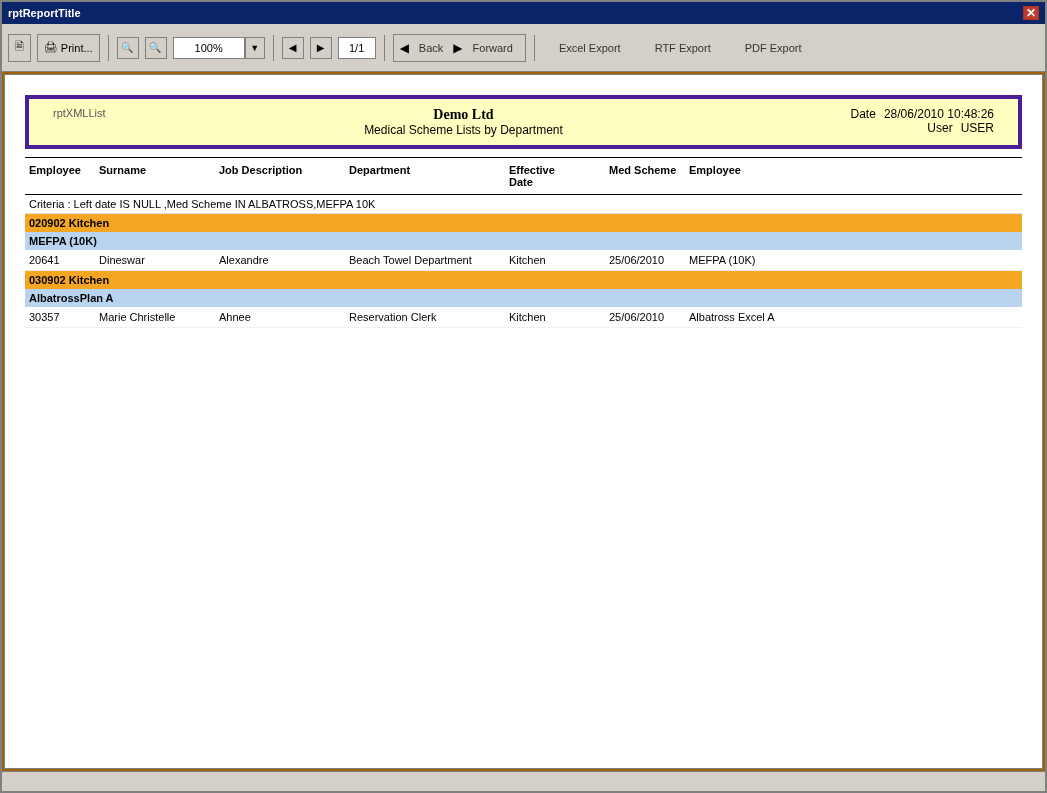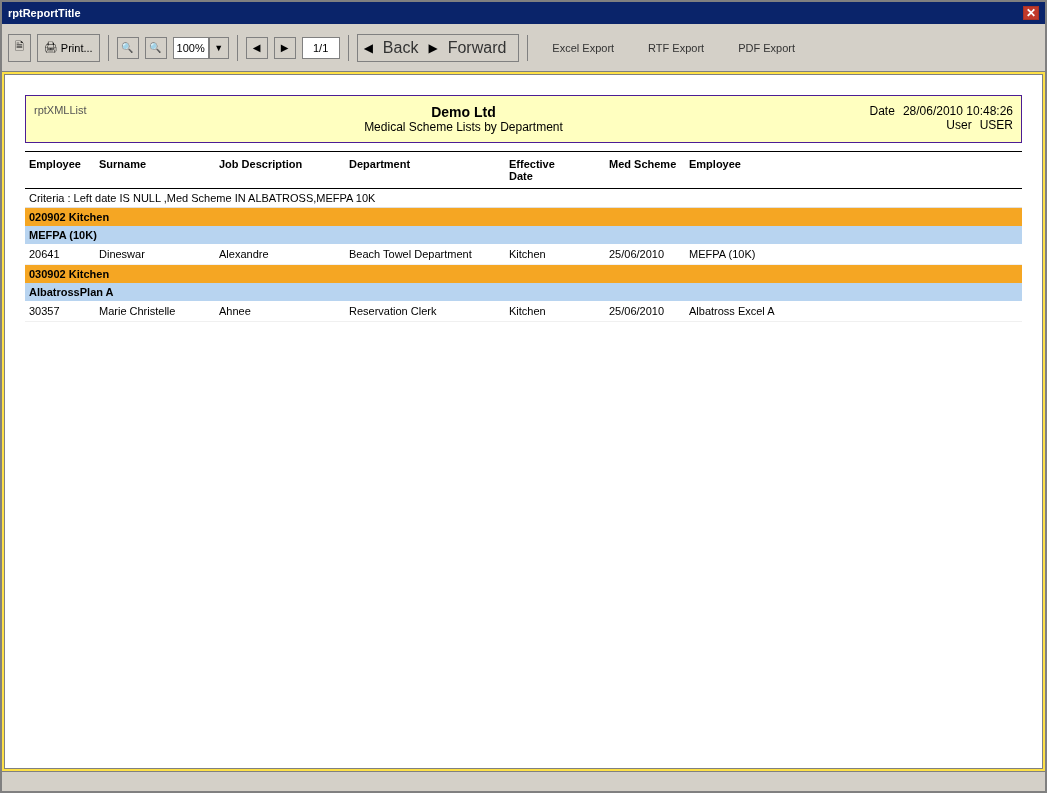--- a/index.html
+++ b/index.html
@@ -10,21 +10,21 @@
       width: 1047px;
       height: 793px;
       overflow: hidden;
     }
     .window {
       width: 1047px;
       height: 793px;
       display: flex;
       flex-direction: column;
       border: 2px solid #808080;
-      background: #fde047;
+      background: #a16207;
     }
     .title-bar {
       background: #0a246a;
       color: white;
       padding: 3px 6px;
       display: flex;
       align-items: center;
       justify-content: space-between;
       height: 22px;
       flex-shrink: 0;
@@ -67,21 +67,21 @@
       font-size: 11px;
       height: 28px;
     }
     .toolbar-separator {
       width: 1px;
       height: 26px;
       background: #808080;
       margin: 0 2px;
     }
     .zoom-input {
-      width: 36px;
+      width: 72px;
       height: 22px;
       border: 1px solid #808080;
       font-size: 11px;
       text-align: center;
       background: white;
     }
     .zoom-dropdown {
       width: 20px;
       height: 22px;
       border: 1px solid #808080;
@@ -97,21 +97,21 @@
       height: 22px;
       border: 1px solid #808080;
       font-size: 11px;
       text-align: center;
       background: white;
     }
     .nav-btn {
       background: #d4d0c8;
       border: none;
       cursor: pointer;
-      font-size: 16px;
+      font-size: 11px;
       color: #333;
       padding: 2px 6px;
       height: 22px;
       display: flex;
       align-items: center;
     }
     .export-btn {
       background: #d4d0c8;
       border: none;
       cursor: pointer;
@@ -141,37 +141,38 @@
       position: relative;
       border: 1px solid #808080;
       margin: 2px;
     }
     .report-container {
       padding: 20px;
       min-width: 980px;
     }
     .report-header {
       background: #ffffc0;
-      border: 1px solid #4c1d95;
-      padding: 8px 8px;
+      border: 4px solid #4c1d95;
+      padding: 8px 24px;
       margin-bottom: 8px;
       position: relative;
     }
     .report-header-top {
       display: flex;
       justify-content: space-between;
       align-items: flex-start;
     }
     .report-title-center {
       text-align: center;
       flex: 1;
     }
     .report-company {
       font-size: 14px;
       font-weight: bold;
+      font-family: Liberation Serif, serif;
     }
     .report-subtitle {
       font-size: 12px;
       text-align: center;
     }
     .report-meta-left {
       font-size: 11px;
       color: #555;
       min-width: 80px;
     }

